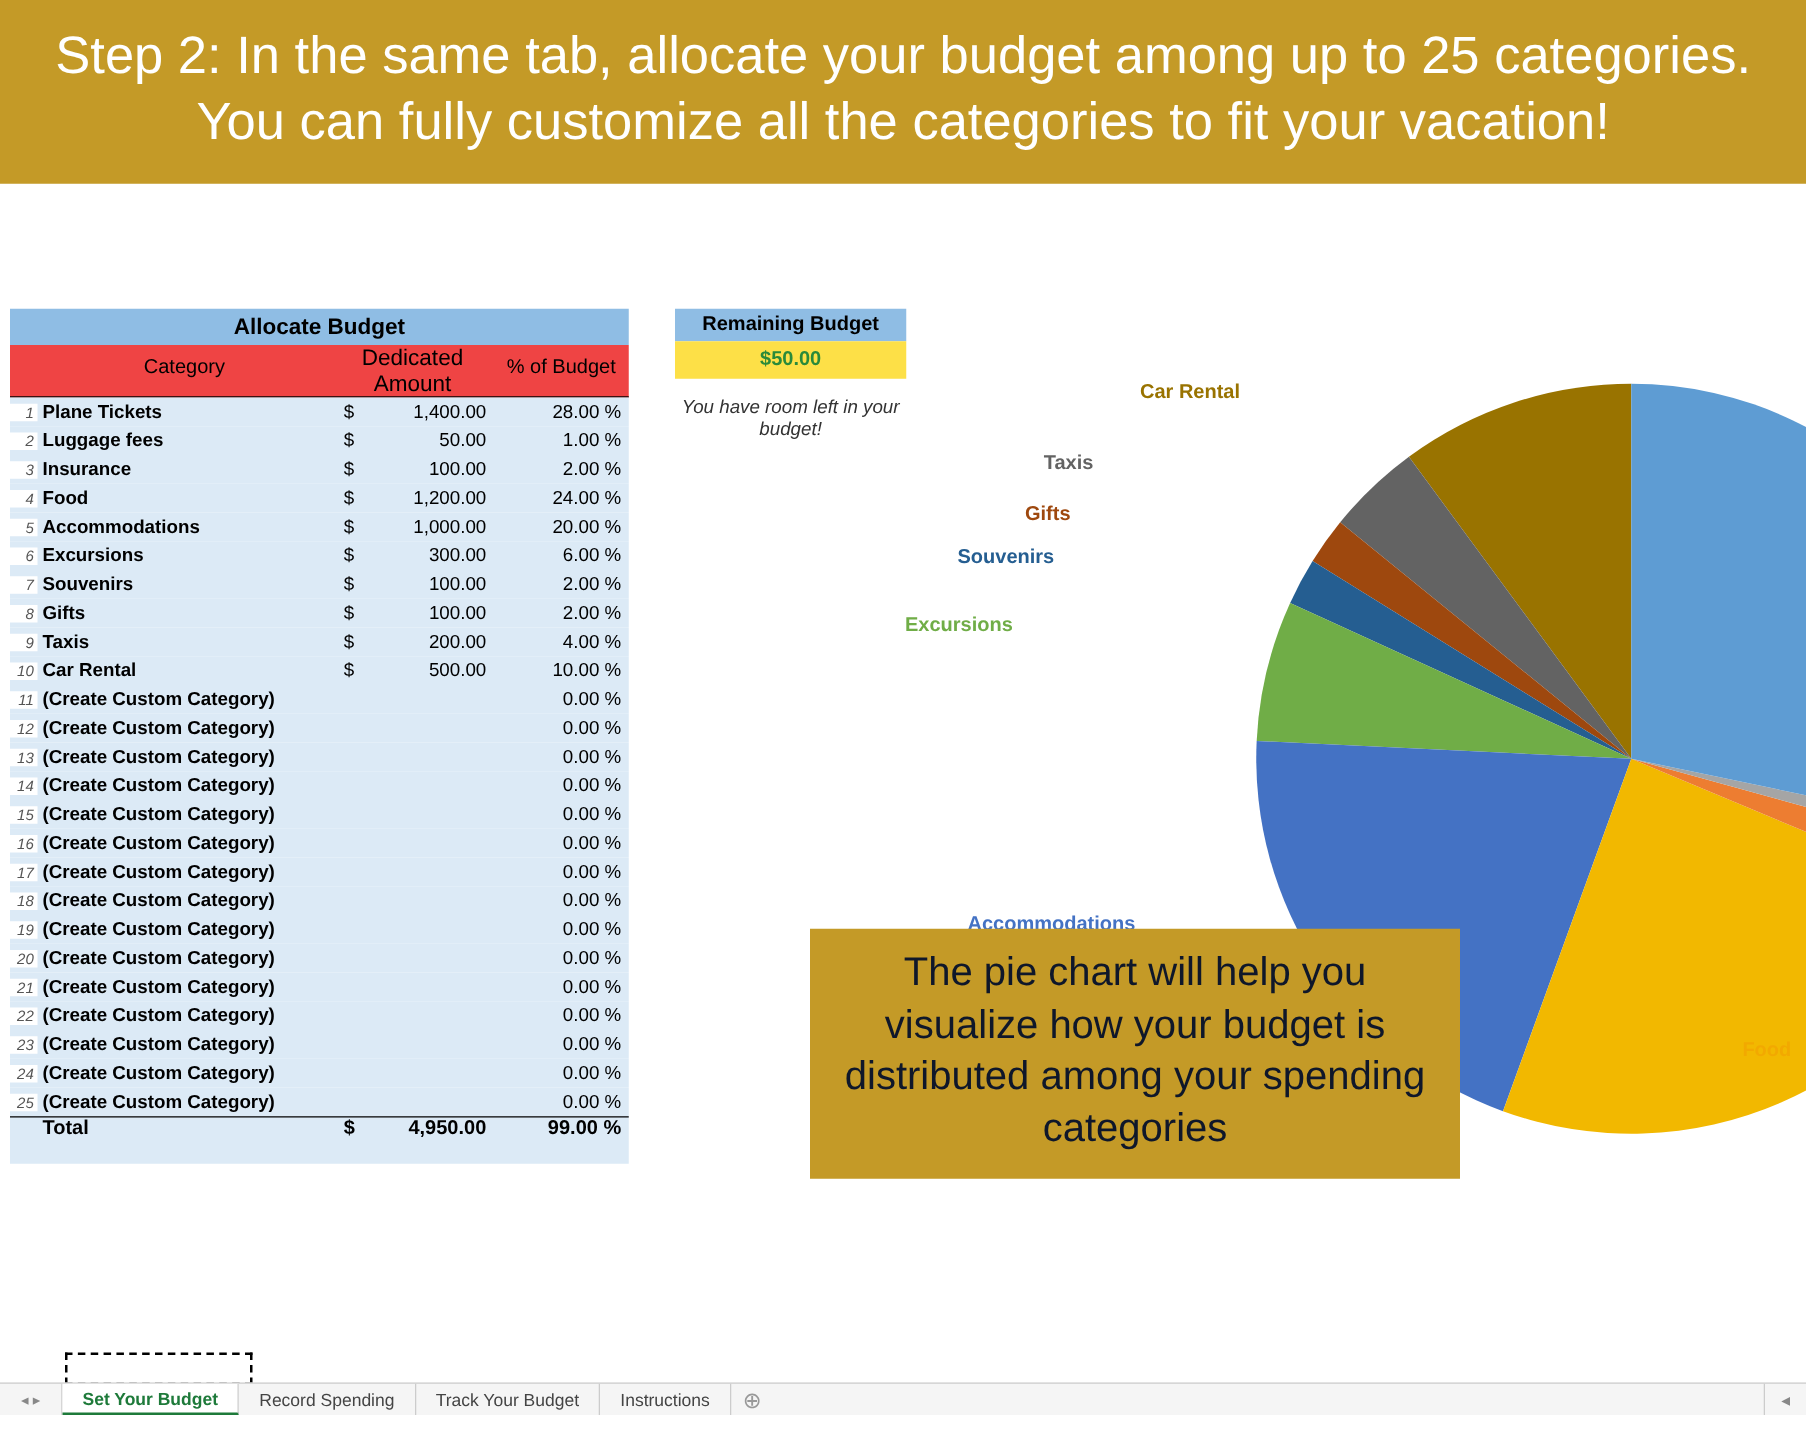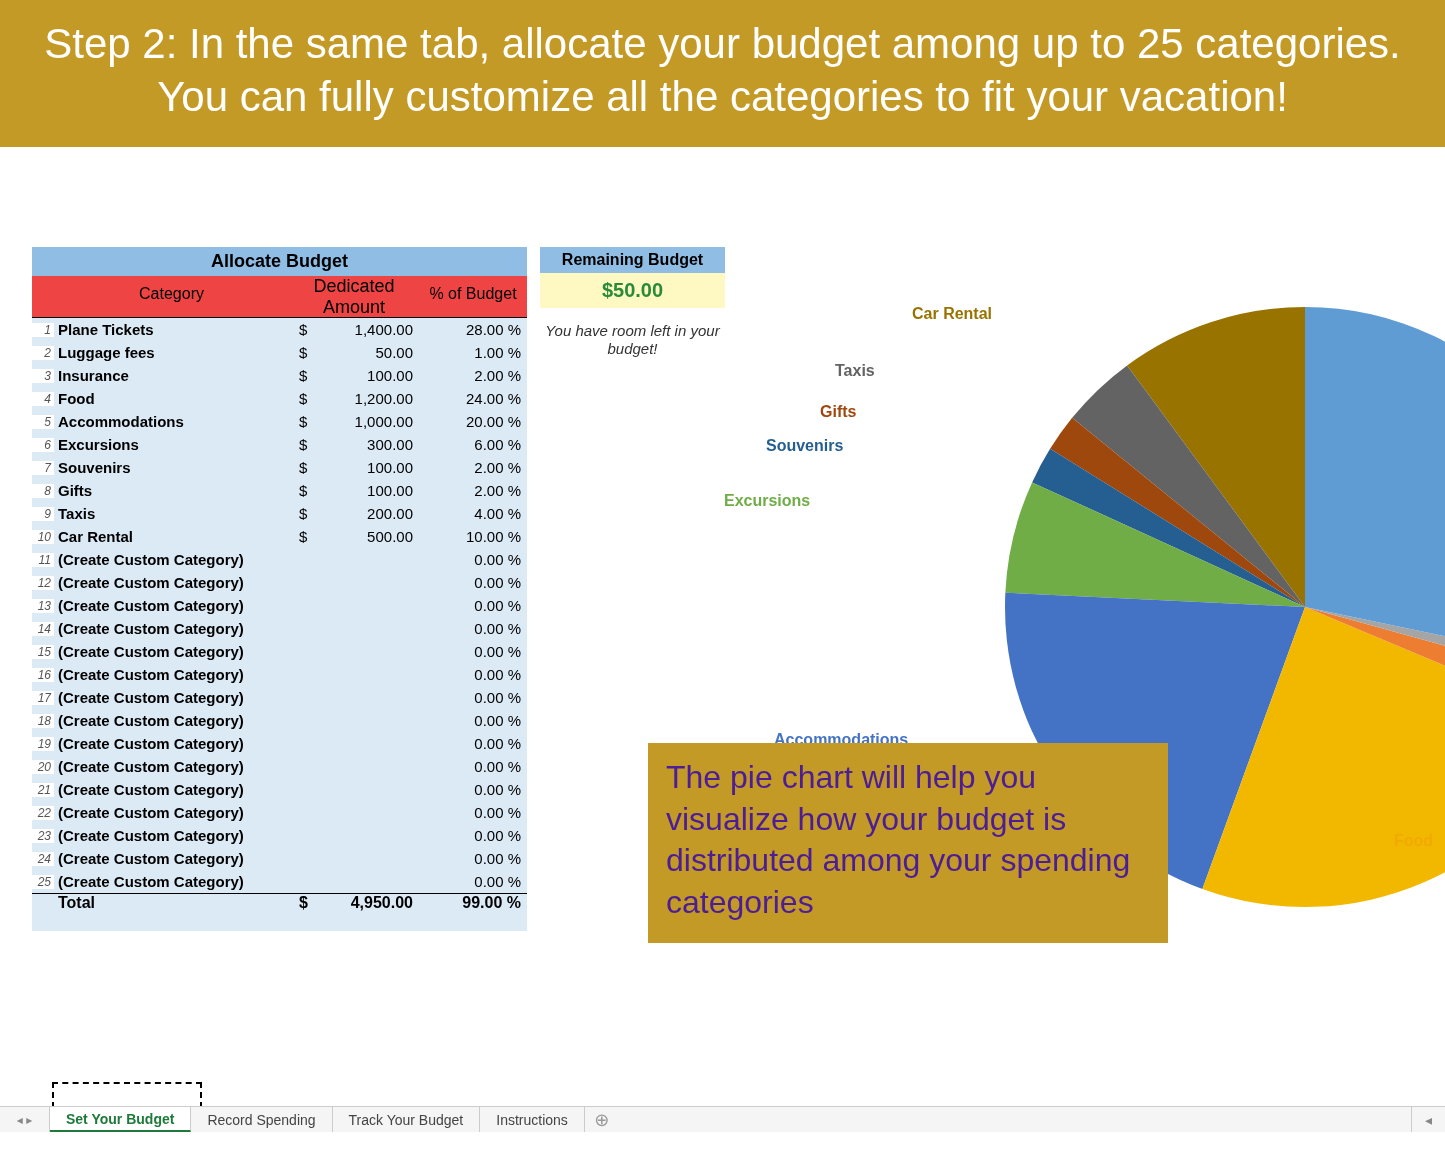--- a/index.html
+++ b/index.html
@@ -22,21 +22,20 @@
   .content {
     position: relative;
     padding: 90px 0 0 0;
     height: 985px;
   }
   .table-wrap {
     position: absolute;
     left: 8px;
     top: 100px;
     width: 495px;
-    margin-left: 24px;
   }
   .tbl-hdr {
     background: #8fbde4;
     font-weight: bold;
     text-align: center;
     font-size: 18px;
     padding: 4px 0;
   }
   .tbl-subhdr {
     display: flex;
@@ -81,24 +80,24 @@
     width: 185px;
     text-align: center;
   }
   .remaining-hdr {
     background: #8fbde4;
     font-weight: bold;
     font-size: 16px;
     padding: 4px 0;
   }
   .remaining-val {
-    background: #fef9c3;
+    background: #fde047;
     color: #2a8a3a;
     font-weight: bold;
-    font-size: 20px;
+    font-size: 16px;
     padding: 6px 0;
   }
   .remaining-note {
     font-style: italic;
     font-size: 15px;
     color: #333;
     margin-top: 14px;
     line-height: 1.2;
   }
   .summary-title {
@@ -121,24 +120,24 @@
     font-weight: bold;
     font-size: 16px;
     white-space: nowrap;
   }
   .callout {
     position: absolute;
     left: 648px;
     top: 596px;
     width: 520px;
     background: #c49a27;
-    color: #4c1d95;
+    color: #0f172a;
     font-family: "Century Gothic", "Segoe UI", sans-serif;
     font-size: 32px;
-    text-align: left;
+    text-align: center;
     padding: 14px 18px 20px 18px;
     line-height: 1.3;
   }
   .food-label {
     position: absolute;
     right: 12px;
     top: 685px;
     color: #f2a900;
     font-weight: bold;
     font-size: 16px;

